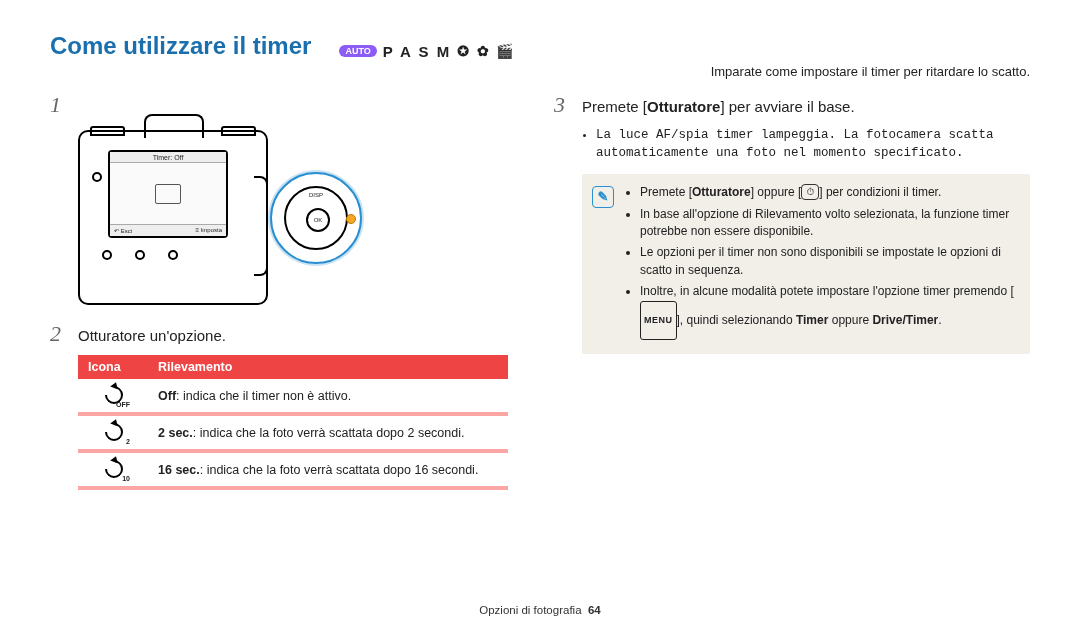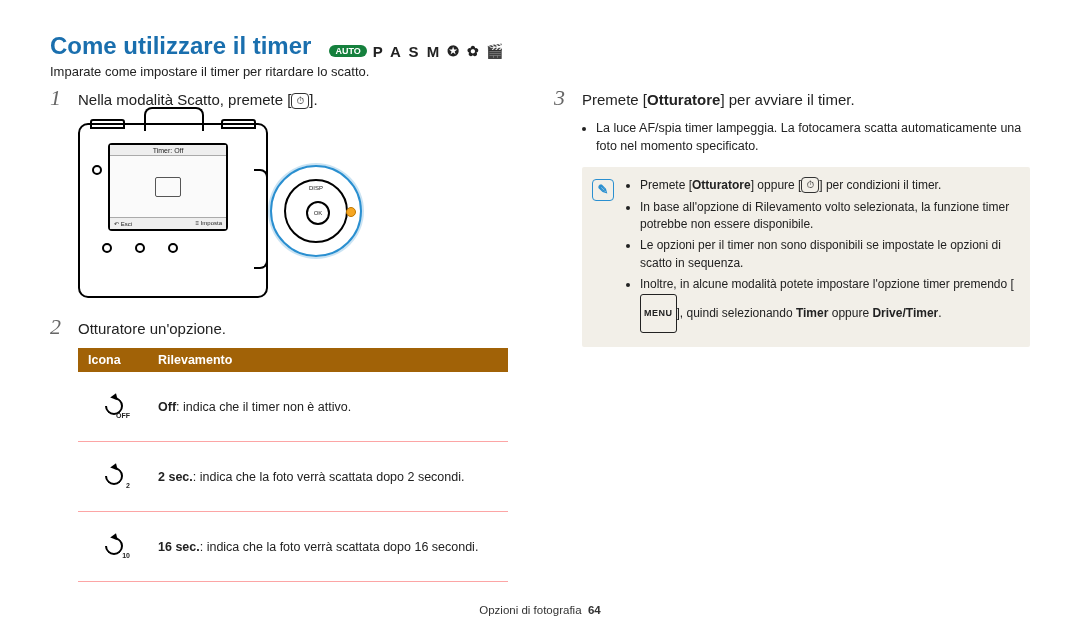--- a/index.html
+++ b/index.html
@@ -6,37 +6,37 @@
   body {
     font-family: Arial, Helvetica, sans-serif;
     font-size: 13px;
     color: #222;
     background: #fff;
     width: 1080px;
     height: 630px;
     padding: 32px 50px 18px 50px;
     position: relative;
   }
-  .title-row { display: flex; align-items: baseline; gap: 18px; margin-bottom: 2px; }
+  .title-row { display: flex; align-items: baseline; gap: 28px; margin-bottom: 2px; }
   h1 {
     color: #1a6fae;
     font-size: 24px;
     font-weight: bold;
   }
   .modes {
     display: flex; align-items: center; gap: 6px;
     font-size: 15px; font-weight: bold; letter-spacing: 2px;
     color: #222;
   }
   .badge-auto {
-    background: #15803d; color: #fff; border-radius: 8px;
+    background: #8b5cf6; color: #fff; border-radius: 8px;
     font-size: 9px; padding: 1px 6px; letter-spacing: 0;
   }
   .mode-icon { font-size: 14px; }
-  .intro { font-size: 13px; margin-top: 4px; margin-bottom: 8px; }
+  .intro { font-size: 13px; margin-top: 4px; margin-bottom: 15px; text-align: right; }
 
   .columns { display: flex; gap: 28px; }
   .col { flex: 1; min-width: 0; }
 
   .step { display: flex; gap: 10px; margin-bottom: 10px; }
   .step-num {
     font-style: italic;
     color: #666;
     font-size: 22px;
     font-family: Georgia, 'Times New Roman', serif;
@@ -50,21 +50,21 @@
     padding: 0 4px; font-size: 10px; line-height: 14px; vertical-align: 1px;
     font-family: Arial, sans-serif;
   }
   .key-menu {
     display:inline-block; border:1px solid #222; border-radius:3px;
     font-size:9px; padding:12px 3px; font-weight:bold; letter-spacing:0.5px;
     vertical-align:1px;
   }
   .sub { font-size: 12.5px; line-height: 1.45; margin: 2px 0 0 28px; }
   ul.sub { list-style: disc; padding-left: 14px; }
-  ul.sub li { margin-bottom: 3px; }
+  ul.sub li { margin-bottom: 3px; font-family: Liberation Mono, monospace; }
 
   
   .camera-wrap { margin: 14px 0 18px 28px; display:flex; align-items:center; gap:16px;}
   .camera {
     width: 190px; height: 175px;
     border: 2px solid #000; border-radius: 10px;
     position: relative; background: #fff;
   }
   .cam-bump { position:absolute; top:-18px; left:64px; width:60px; height:24px;
     border:2px solid #000; border-bottom:none; border-radius:8px 8px 0 0;}
@@ -119,25 +119,25 @@
     width:10px; height:10px; background:#f5a623; border-radius:50%;
     border:1px solid #c07800;
   }
 
   
   table {
     width: 430px; border-collapse: collapse; margin: 6px 0 8px 28px;
     font-size: 12.5px;
   }
   th {
-    background: #a16207; color:#fff; text-align:left; padding:5px 10px;
+    background: #ef4444; color:#fff; text-align:left; padding:5px 10px;
     font-weight:bold; font-size:12.5px;
   }
   th.icon-col { width:70px; }
-  td { padding:22px 10px; border-bottom:1px solid #fca5a5; vertical-align:middle; }
+  td { padding:4px 10px; border-bottom:4px solid #fca5a5; vertical-align:middle; }
   td.icon-cell { text-align:center; }
   .timer-icon {
     display:inline-block; width:22px; height:22px; position:relative;
   }
   .timer-icon::before {
     content:""; position:absolute; left:3px; top:3px; width:14px; height:14px;
     border:2px solid #000; border-radius:50%;
     border-top-color:transparent;
     transform: rotate(-45deg);
   }
@@ -184,23 +184,20 @@
     <span class="mode-icon">🎬</span>
   </div>
 </div>
 <p class="intro">Imparate come impostare il timer per ritardare lo scatto.</p>
 
 <div class="columns">
 
   <div class="col">
     <div class="step">
       <span class="step-num">1</span>
-      <span class="step-text">
-        <span>Nella modalità Scatto, premete [</span><span class="key">⏱</span><span>].</span>
-      </span>
     </div>
 
     <div class="camera-wrap">
       <div class="camera">
         <div class="cam-bump"></div>
         <div class="cam-top"></div>
         <div class="cam-top2"></div>
         <div class="cam-hole"></div>
         <div class="cam-screen">
           <div class="cam-screen-bar">Timer: Off</div>
@@ -252,21 +249,21 @@
       </tr>
     </tbody>
       </table>
 
   </div>
 
   <div class="col">
     <div class="step">
       <span class="step-num">3</span>
       <span class="step-text">
-        <span>Premete [</span><b>Otturatore</b><span>] per avviare il timer.</span>
+        <span>Premete [</span><b>Otturatore</b><span>] per avviare il base.</span>
       </span>
     </div>
     <ul class="sub">
       <li>La luce AF/spia timer lampeggia. La fotocamera scatta automaticamente una foto nel momento specificato.</li>
     </ul>
 
     <div class="note">
       <div class="note-icon">✎</div>
       <ul>
         <li>

